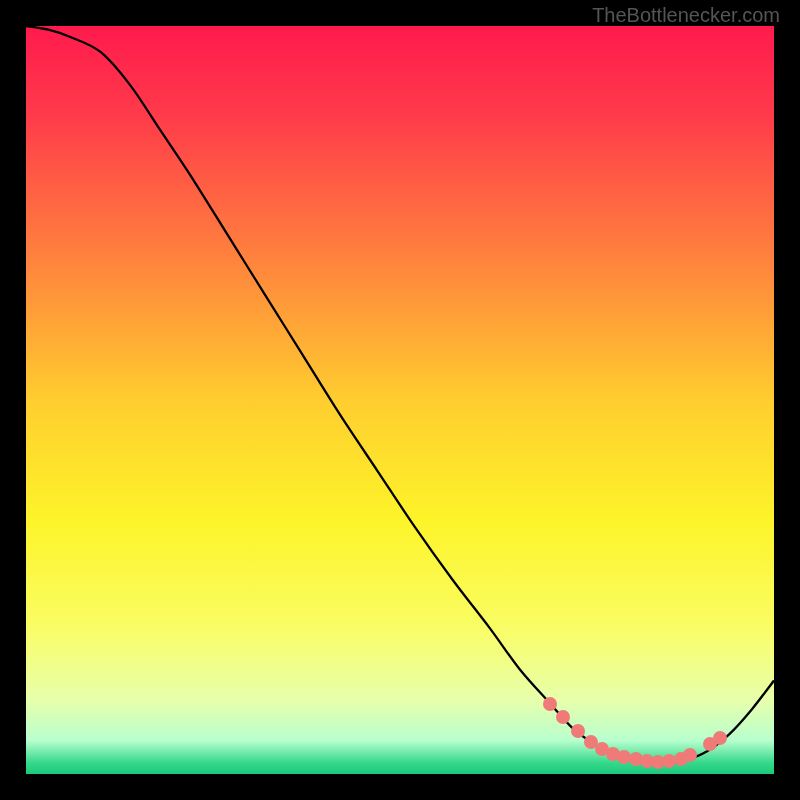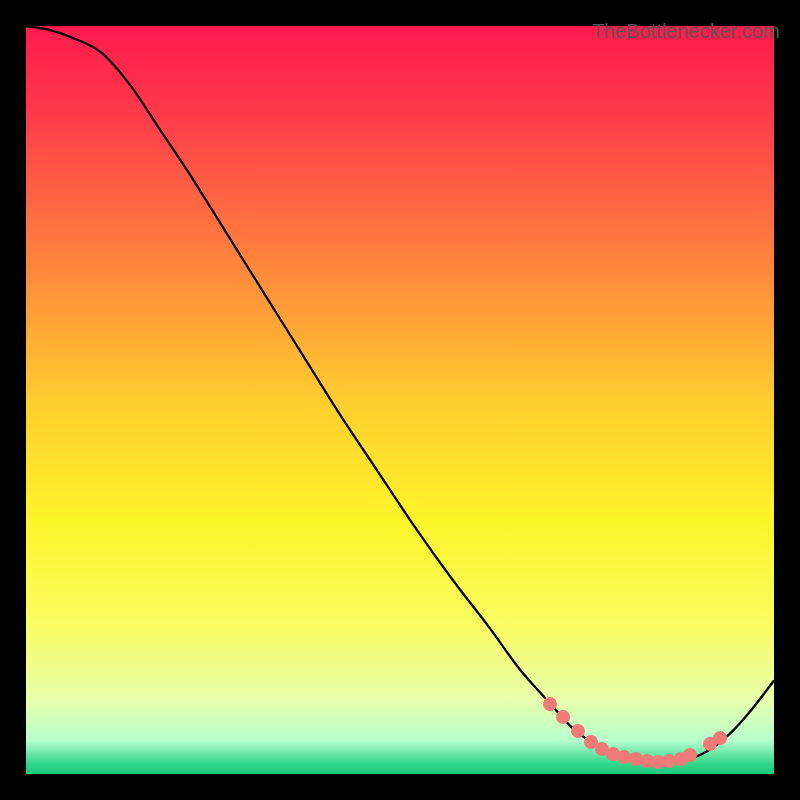--- a/index.html
+++ b/index.html
@@ -11,21 +11,20 @@
     font-family: Arial, sans-serif;
   }
   .watermark {
     position: absolute;
     top: 4px;
     right: 20px;
     color: #555;
     font-size: 20px;
     font-weight: normal;
     z-index: 10;
-    margin-top: 16px;
   }
   .plot-area {
     position: absolute;
     left: 26px;
     top: 26px;
     width: 748px;
     height: 748px;
     overflow: hidden;
   }
   .gradient {

